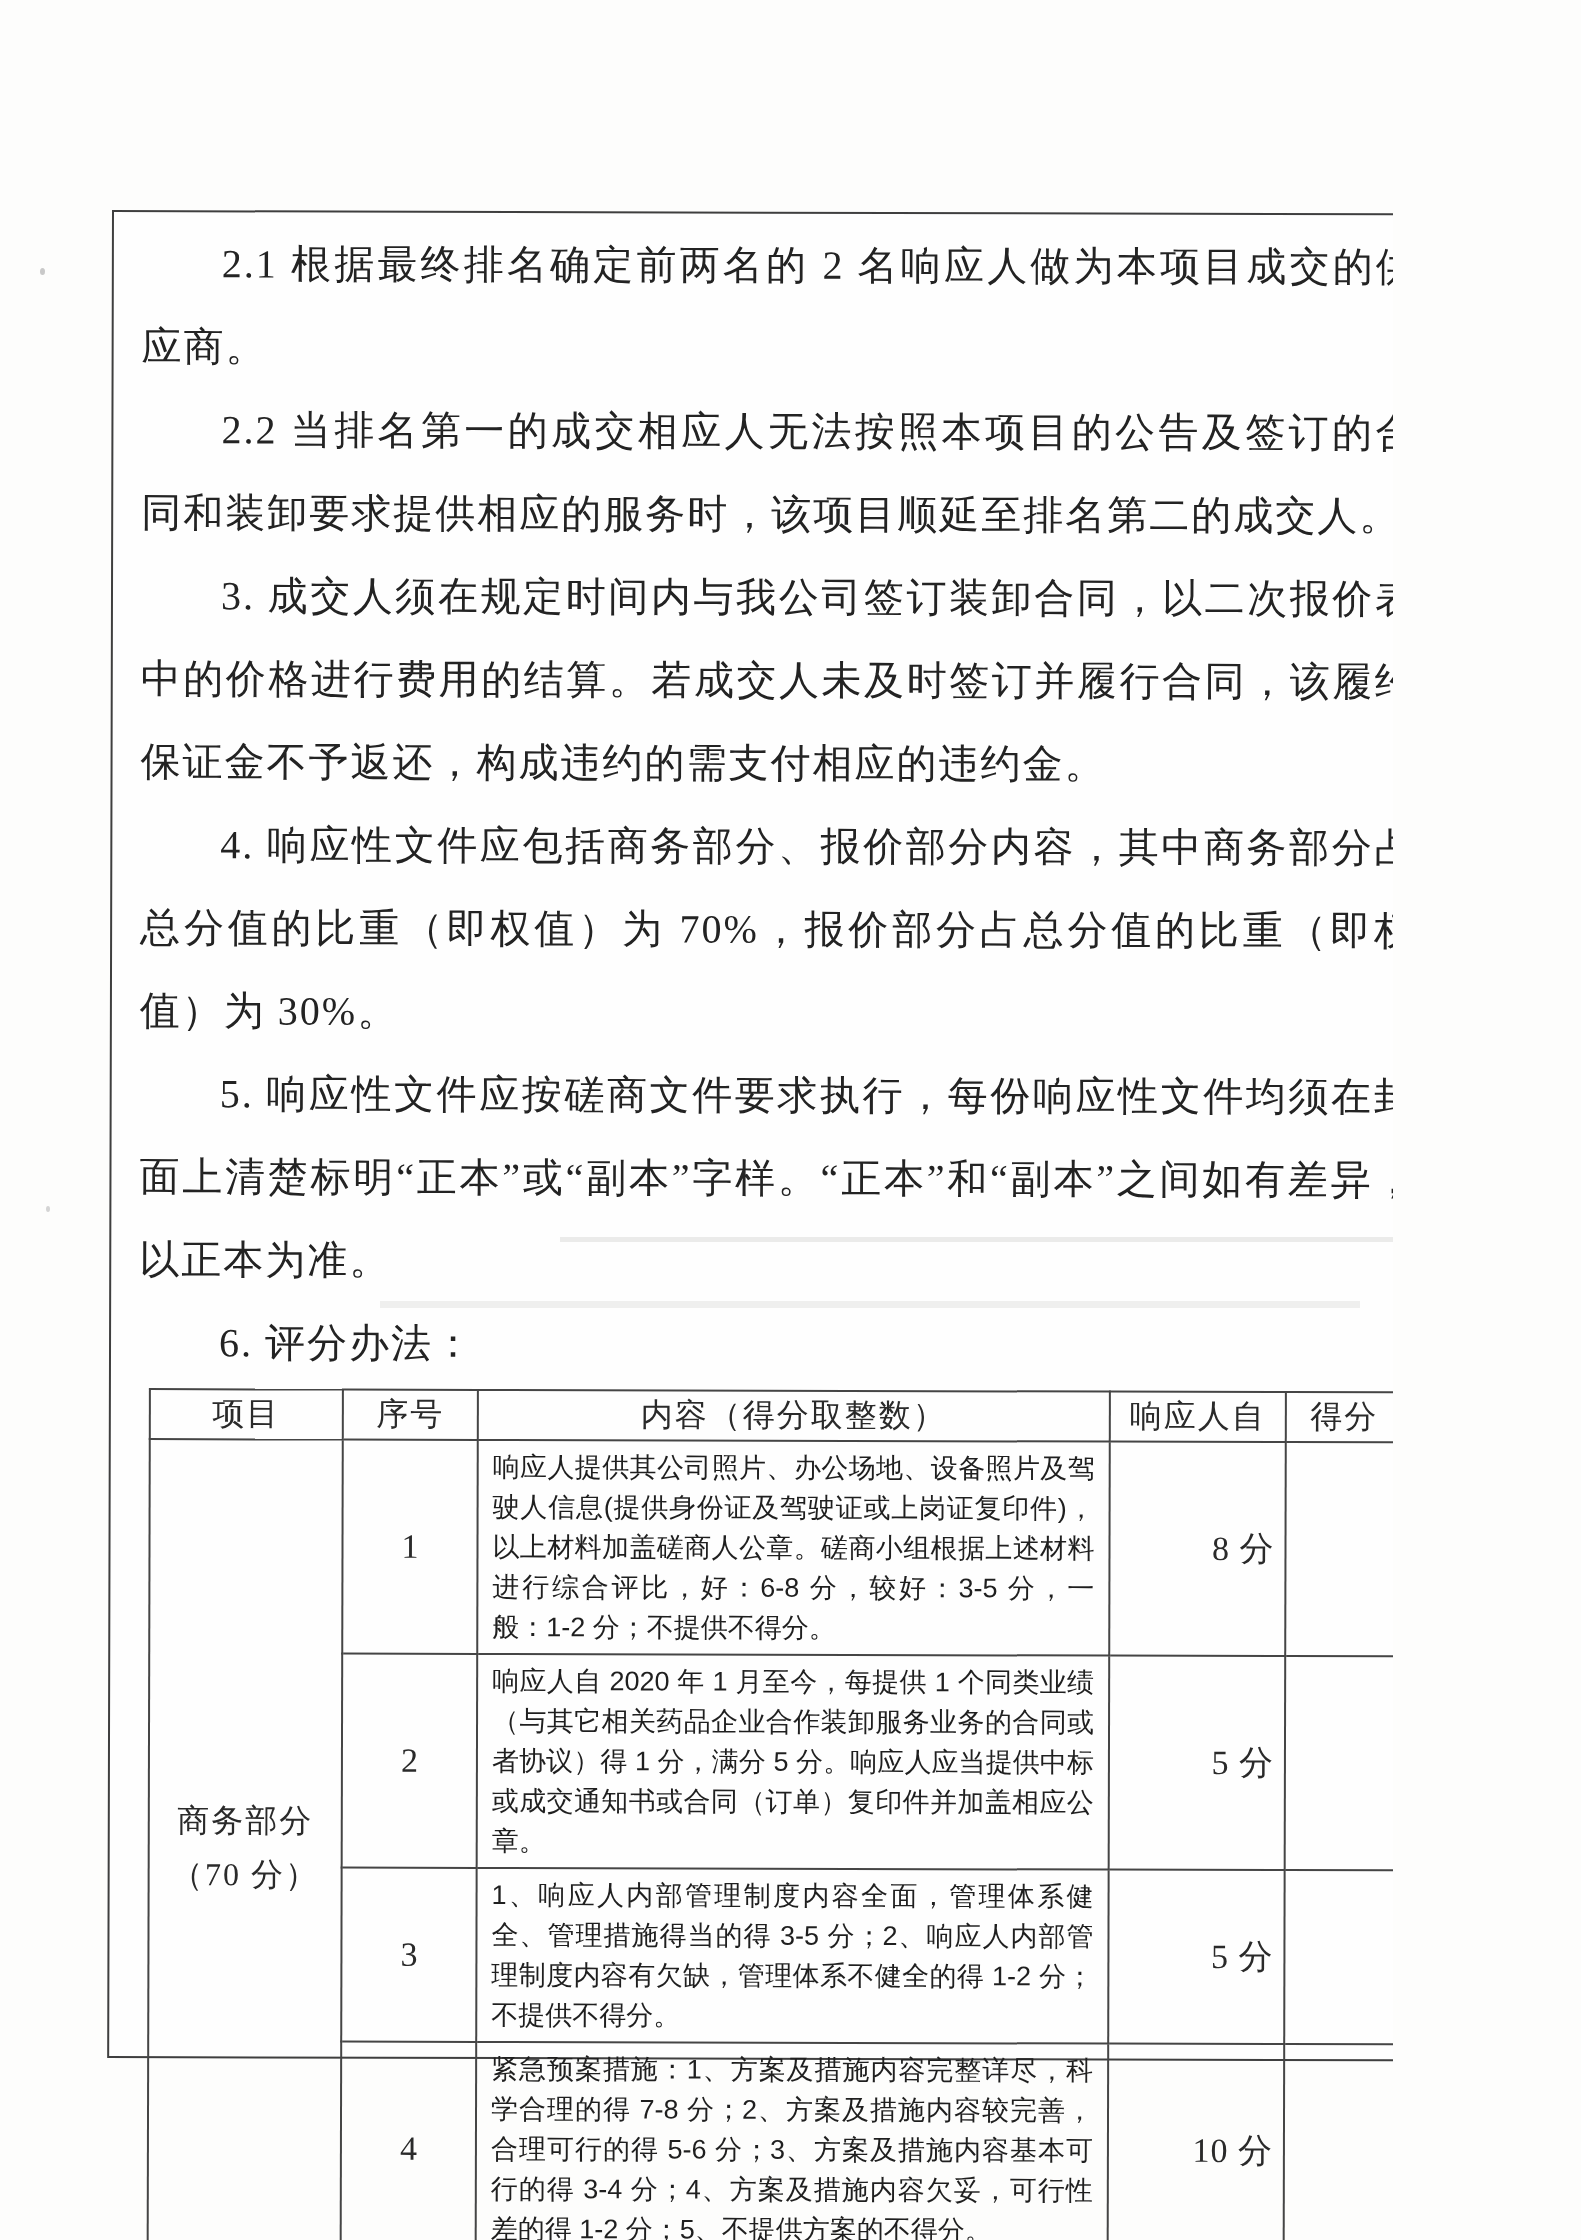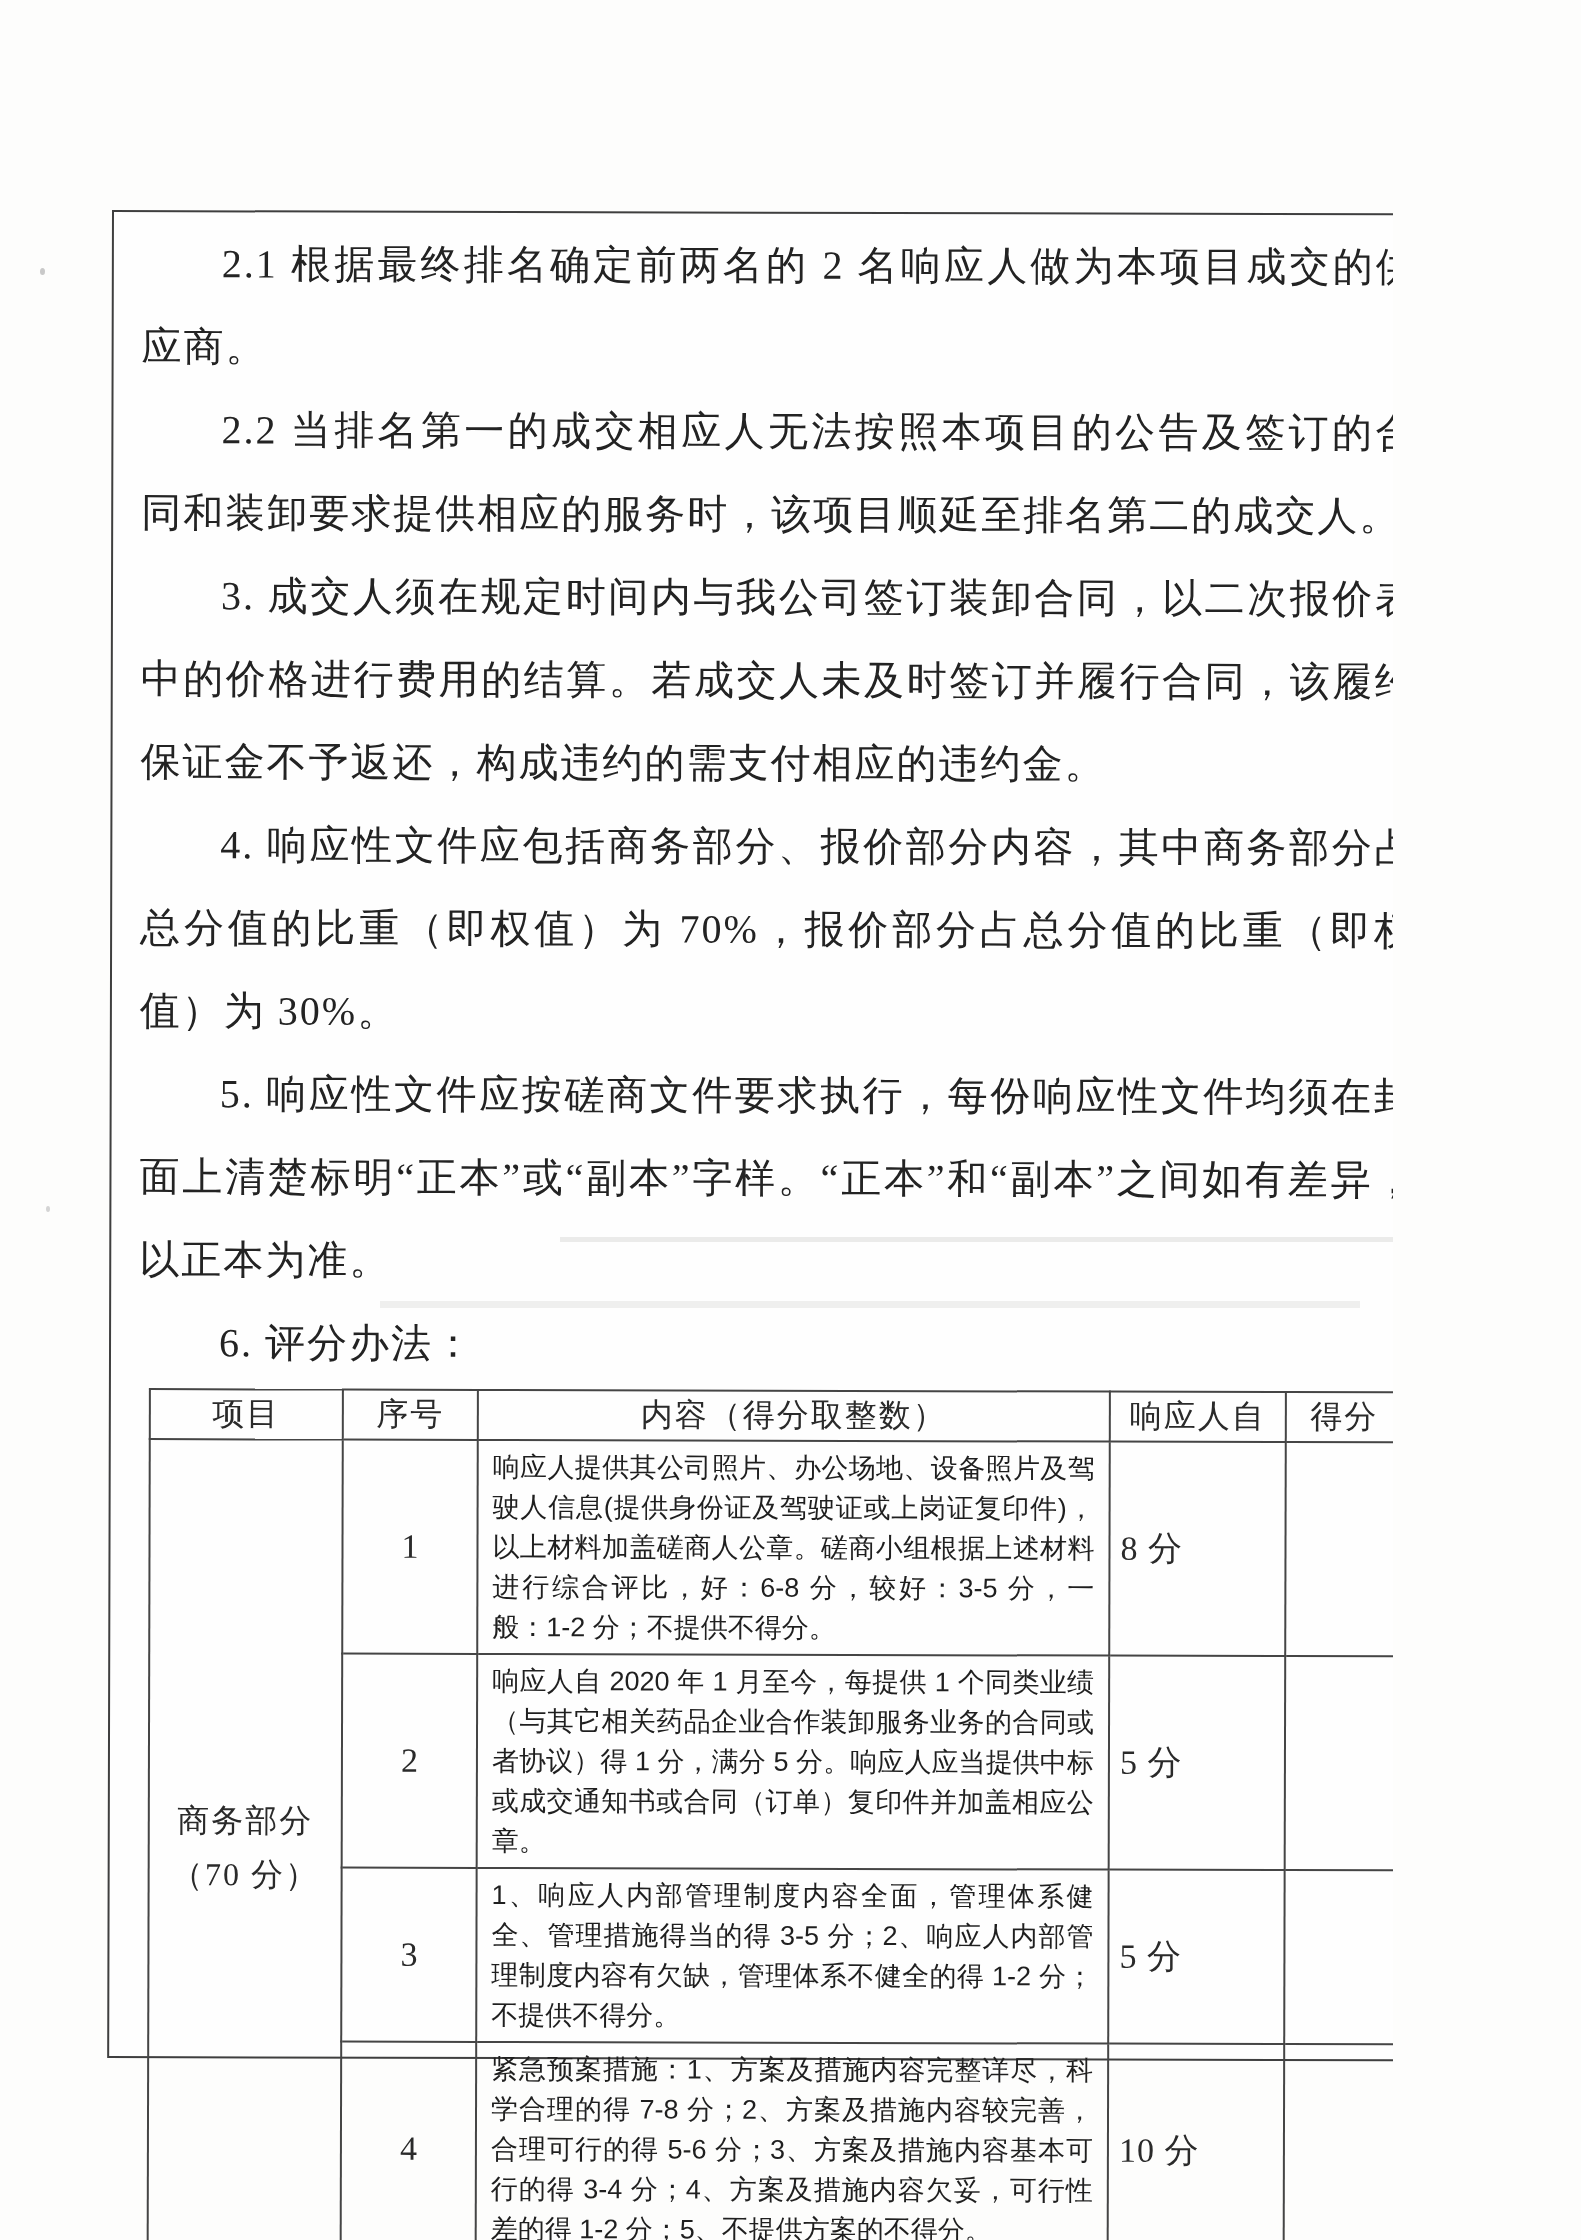--- a/index.html
+++ b/index.html
@@ -78,21 +78,21 @@
   td.content{
     font-family:"Liberation Sans", sans-serif;
     font-size:27px;
     line-height:40px;
     text-align:justify;
     padding:6px 14px;
     color:#1f1f1f;
   }
   td.standard{
     font-size:34px;
-    text-align:left;
+    text-align:right;
     letter-spacing:1px;
     color:#2a2a2a;
   }
   td.score{ }
   tbody tr:nth-child(1) td{height:158px;}
   tbody tr:nth-child(2) td{height:162px;}
   tbody tr:nth-child(3) td{height:128px;}
   tbody tr:nth-child(4) td{height:162px;}
 
   

